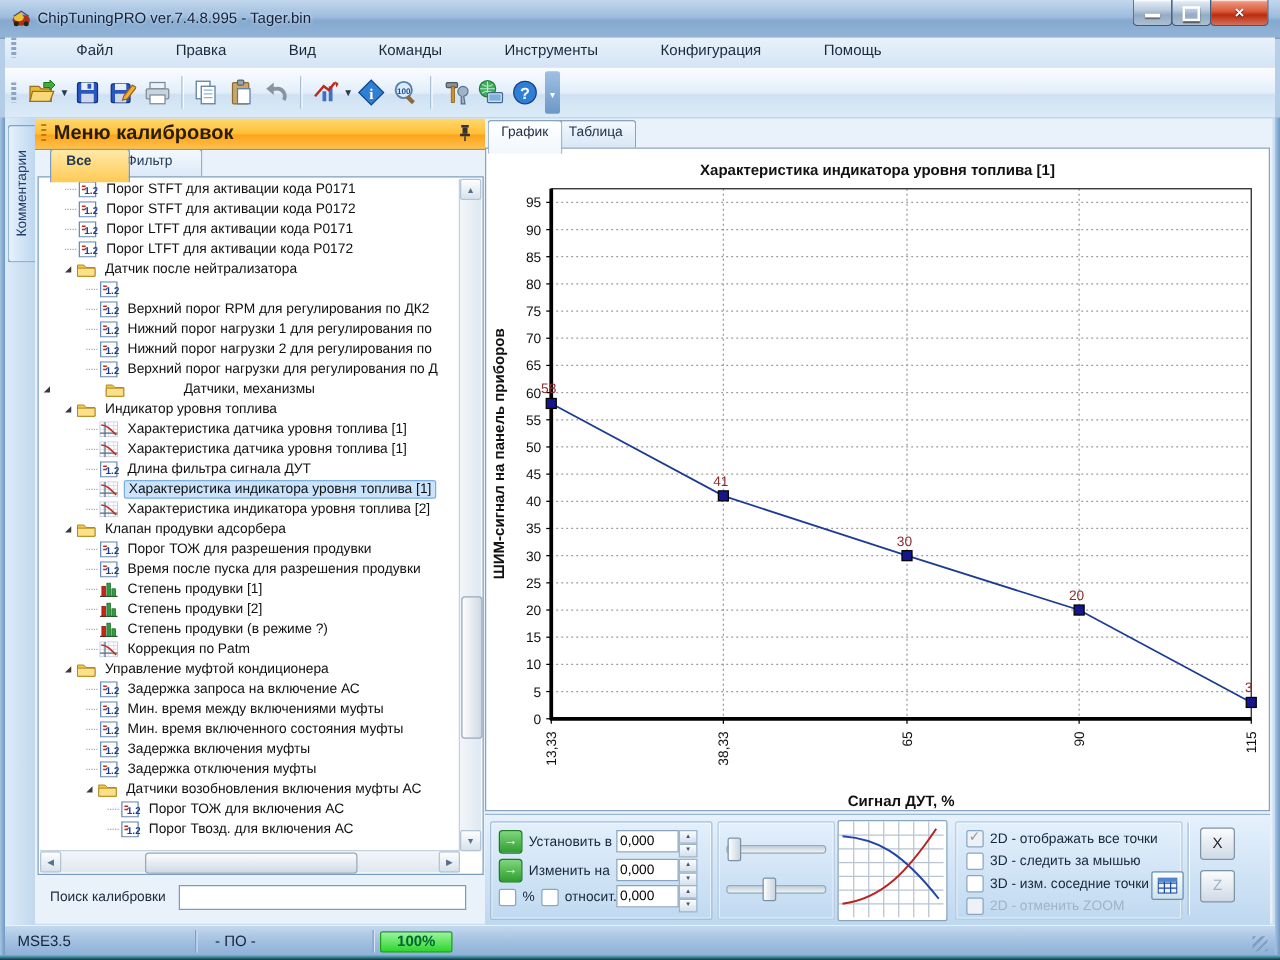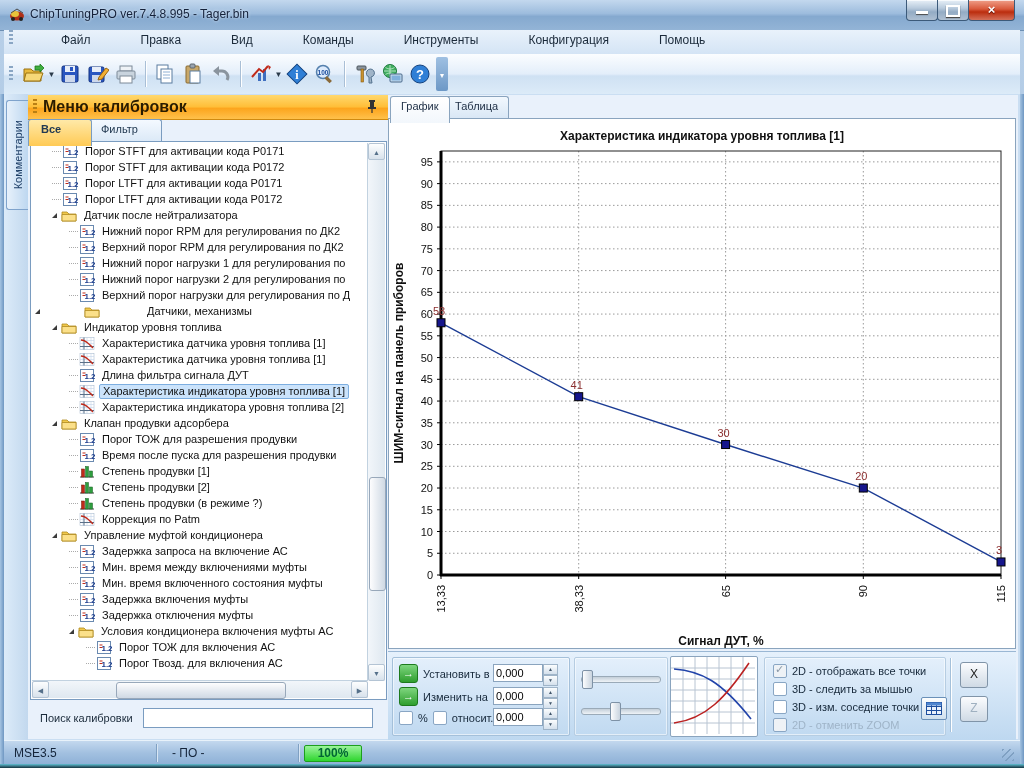--- a/index.html
+++ b/index.html
@@ -31,21 +31,21 @@
   #comments-strip{left:0;top:0;width:24px;height:646px;background:linear-gradient(90deg,#dcebf9,#c2d8ee);}
   #comments-tab{left:2px;top:6px;width:21px;height:108px;background:linear-gradient(90deg,#e7f1fb,#bdd7f0);border:1px solid #7fa3cc;border-right:2px solid #5d87b5;border-radius:3px 0 0 3px;display:flex;align-items:center;justify-content:center;}
   #comments-tab span{writing-mode:vertical-rl;transform:rotate(180deg);font-size:11px;color:#1d3e66;}
   
   #left-panel{left:24px;top:1px;width:360px;height:644px;background:#e9f1fb;border-right:1px solid #9ab7d4;}
   #calib-header{left:0;top:0;width:360px;height:24px;background:linear-gradient(180deg,#ffd86d 0%,#ffbe37 50%,#fca41c 55%,#ffc14b 100%);border-bottom:1px solid #d08a10;display:flex;align-items:center;}
   #calib-header .grip{background:repeating-linear-gradient(180deg,#b97f14 0 2px,transparent 2px 4px);}
   #calib-title{font-size:16px;font-weight:bold;color:#2a1c00;}
   #pin-icon{position:absolute;right:10px;top:4px;}
   .ltab{position:absolute;top:24px;height:21px;border:1px solid #7a9cc0;border-bottom:none;border-radius:3px 3px 0 0;font-size:11px;padding:3px 12px 0;color:#233a52;}
-  #tab-vse{left:0;width:38px;background:linear-gradient(180deg,#ffe9a8,#ffca55);font-weight:bold;z-index:2;height:23px;padding-left:12px;}
+  #tab-vse{left:12px;width:38px;background:linear-gradient(180deg,#ffe9a8,#ffca55);font-weight:bold;z-index:2;height:23px;padding-left:12px;}
   #tab-filtr{left:60px;width:48px;background:linear-gradient(180deg,#f4f9ff,#d8e7f6);}
   #tree-box{left:2px;top:46px;width:355px;height:557px;background:#fff;border:1px solid #7a9cc0;}
   #tree-rows{position:absolute;left:1px;top:1px;width:336px;height:538px;overflow:hidden;}
   .trow{height:16px;display:flex;align-items:center;white-space:nowrap;font-size:11px;color:#111;}
   .texp{width:0;height:0;border-left:5px solid transparent;border-bottom:5px solid #3a3a3a;margin-right:4px;}
   .tguide{width:9px;height:1px;border-bottom:1px dotted #aaa;margin-right:1px;}
   .ticon{width:16px;height:13px;margin-right:4px;flex:none;}
   .tlabel{padding:0 3px;line-height:13px;}
   .tlabel.sel{background:#cbe3fb;border:1px solid #7daee0;border-radius:2px;}
   
@@ -295,21 +295,20 @@
                 </svg></span>
               <span class="tlabel">Датчик после нейтрализатора</span>
             </div>
             <div class="trow" style="padding-left: 37px;">
               <span class="tguide"></span>
               <span class="ticon"><svg width="16" height="13" viewBox="0 0 16 13">
                   <rect x="1.5" y="0.5" width="13" height="12" fill="#fff" stroke="#6a8ab0"></rect>
                   <path d="M3.5 4h3M3.5 6.5h3" stroke="#c02a1a" stroke-width="1.2"></path>
                   <text x="11" y="10" font-size="8" font-weight="bold" fill="#1d3c8c" text-anchor="middle">1.2</text>
                 </svg></span>
-              <span class="tlabel">Нижний порог RPM для регулирования по ДК2</span>
             </div>
             <div class="trow" style="padding-left: 37px;">
               <span class="tguide"></span>
               <span class="ticon"><svg width="16" height="13" viewBox="0 0 16 13">
                   <rect x="1.5" y="0.5" width="13" height="12" fill="#fff" stroke="#6a8ab0"></rect>
                   <path d="M3.5 4h3M3.5 6.5h3" stroke="#c02a1a" stroke-width="1.2"></path>
                   <text x="11" y="10" font-size="8" font-weight="bold" fill="#1d3c8c" text-anchor="middle">1.2</text>
                 </svg></span>
               <span class="tlabel">Верхний порог RPM для регулирования по ДК2</span>
             </div>
@@ -523,21 +522,21 @@
                   <text x="11" y="10" font-size="8" font-weight="bold" fill="#1d3c8c" text-anchor="middle">1.2</text>
                 </svg></span>
               <span class="tlabel">Задержка отключения муфты</span>
             </div>
             <div class="trow" style="padding-left: 37px;">
               <span class="texp"></span>
               <span class="ticon"><svg width="16" height="13" viewBox="0 0 16 13">
                   <path d="M1 3 h5 l2 2 h7 v7 H1z" fill="#f0c84c" stroke="#b08a20" stroke-width="0.8"></path>
                   <path d="M1 5.5 h14 v6.5 H1z" fill="#fbe08a" stroke="#b08a20" stroke-width="0.8"></path>
                 </svg></span>
-              <span class="tlabel">Условия кондиционера включения муфты АС</span>
+              <span class="tlabel">Датчики возобновления включения муфты АС</span>
             </div>
             <div class="trow" style="padding-left: 54px;">
               <span class="tguide"></span>
               <span class="ticon"><svg width="16" height="13" viewBox="0 0 16 13">
                   <rect x="1.5" y="0.5" width="13" height="12" fill="#fff" stroke="#6a8ab0"></rect>
                   <path d="M3.5 4h3M3.5 6.5h3" stroke="#c02a1a" stroke-width="1.2"></path>
                   <text x="11" y="10" font-size="8" font-weight="bold" fill="#1d3c8c" text-anchor="middle">1.2</text>
                 </svg></span>
               <span class="tlabel">Порог ТОЖ для включения АС</span>
             </div>

